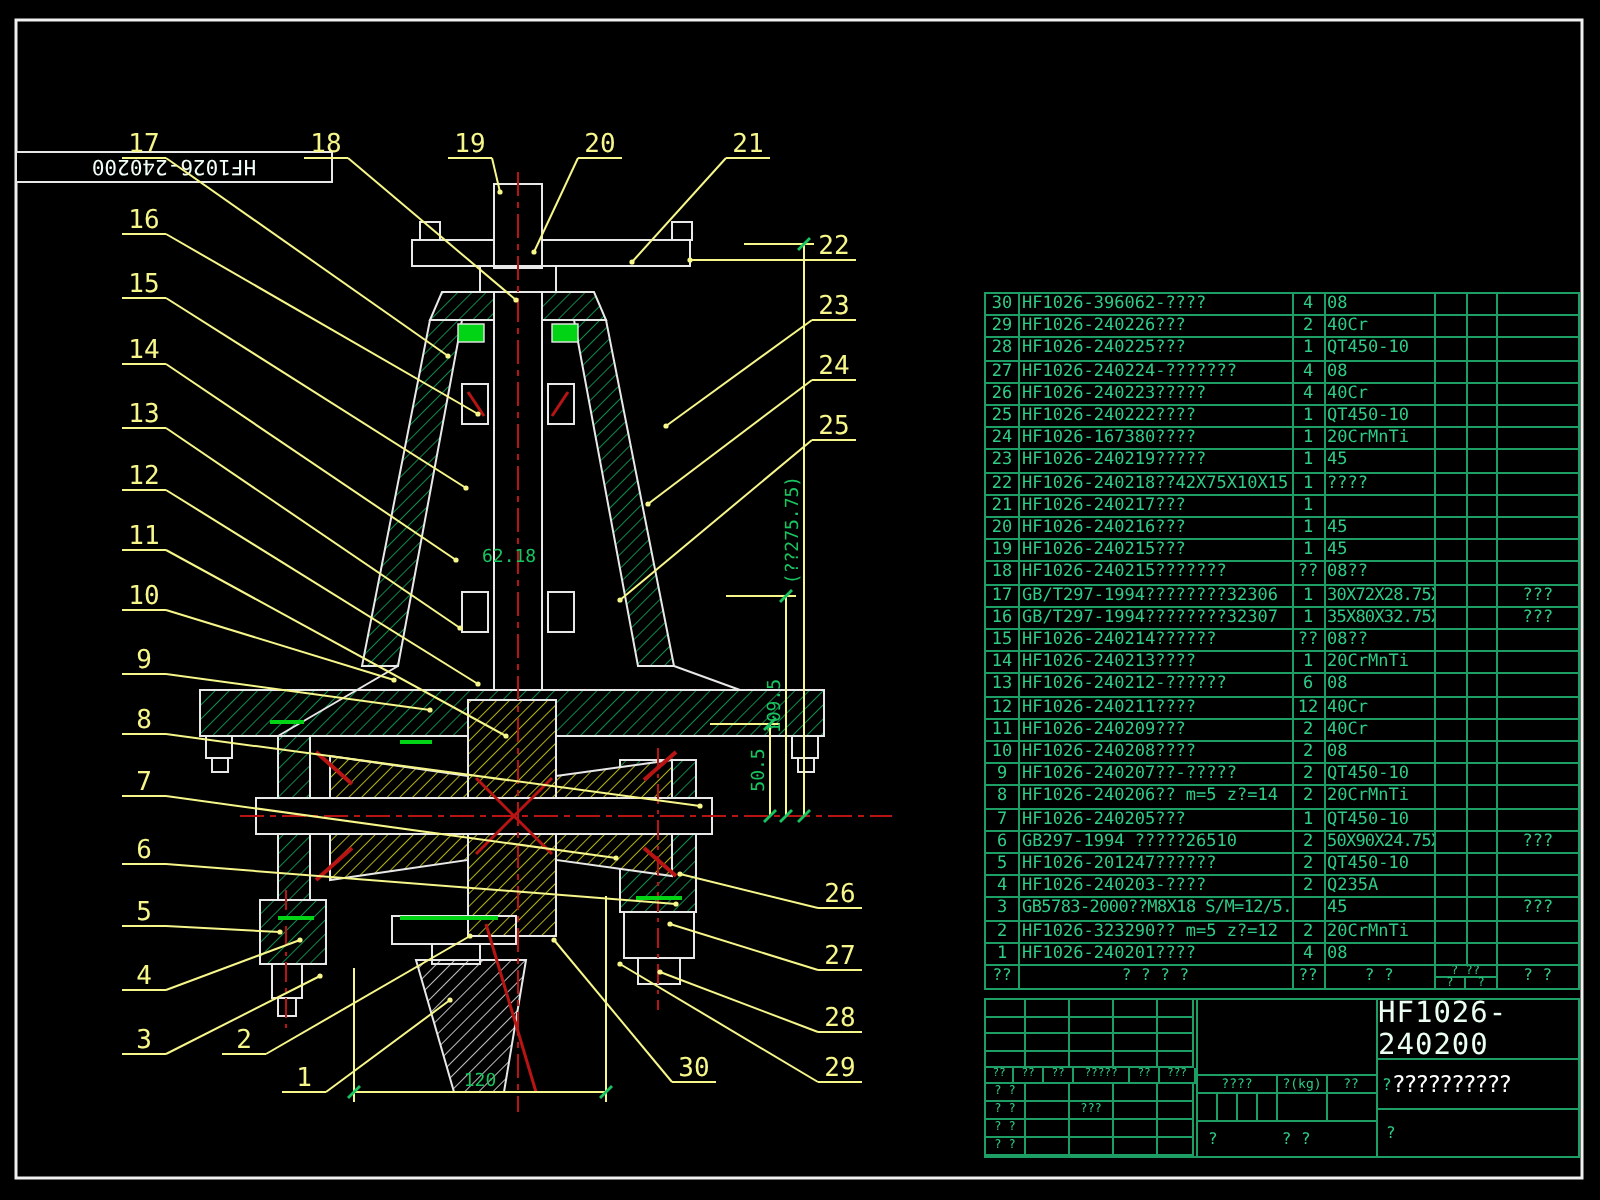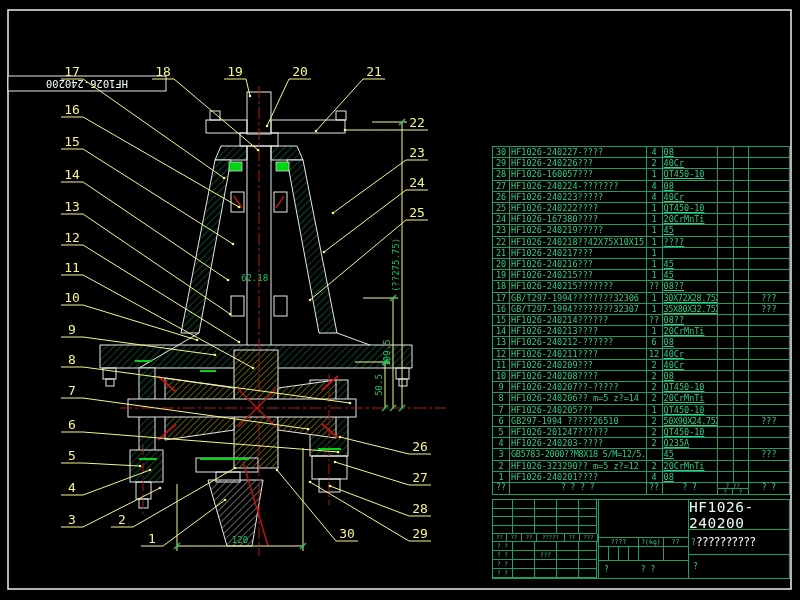--- a/index.html
+++ b/index.html
@@ -8,21 +8,21 @@
   svg{position:absolute;left:0;top:0;}
   :root{
     --g:#1d9e64; --gt:#2ecc86; --y:#f6f68a; --w:#e8e8e8; --r:#b81414; --bg:#00d414;
   }
   
   table.parts{position:absolute;left:492px;top:146px;width:298px;border-collapse:collapse;
     table-layout:fixed;}
   table.parts td{border:1px solid var(--g);color:var(--gt);font-size:8.5px;line-height:10.2px;
     height:10.2px;padding:0 1px;overflow:hidden;white-space:nowrap;}
   td.c-no,td.c-qty,td.c-rem{text-align:center;padding:0;}
-  td.c-mat{padding-left:3px;text-decoration:underline;}
+  td.c-mat{padding-left:3px;}
   td.tiny{font-size:5px;letter-spacing:-0.4px;padding-left:1px;}
   td.dsmall{font-size:7px;letter-spacing:-0.3px;}
   tr.hdr td{height:11px;font-size:8px;text-align:center;padding:0;}
   .wtop{border-bottom:1px solid var(--g);height:5px;line-height:5px;font-size:6px;}
   .wbot{display:flex;height:5px;line-height:5px;font-size:6px;}
   .wbot span{flex:1;}
   .wbot span:first-child{border-right:1px solid var(--g);}
   
   .tblock{position:absolute;left:492px;top:499px;width:298px;height:80px;display:flex;
     color:var(--gt);border:1px solid var(--g);box-sizing:border-box;}
@@ -391,39 +391,39 @@
         <col style="width:136px">
         <col style="width:16px">
       <col style="width:55px">
         <col style="width:16px">
         <col style="width:15px">
         <col style="width:41px">
     </colgroup>
     <tbody>
         <tr>
           <td class="c-no">30</td>
-          <td class="c-code">HF1026-240227-????</td>
+          <td class="c-code">HF1026-396062-????</td>
           <td class="c-qty">4</td>
           <td class="c-mat">08</td>
           <td class="c-w1"></td>
           <td class="c-w2"></td>
           <td class="c-rem"></td>
         </tr>
         <tr>
           <td class="c-no">29</td>
           <td class="c-code">HF1026-240226???</td>
           <td class="c-qty">2</td>
           <td class="c-mat">40Cr</td>
           <td class="c-w1"></td>
           <td class="c-w2"></td>
           <td class="c-rem"></td>
         </tr>
         <tr>
           <td class="c-no">28</td>
-          <td class="c-code">HF1026-160057???</td>
+          <td class="c-code">HF1026-240225???</td>
           <td class="c-qty">1</td>
           <td class="c-mat">QT450-10</td>
           <td class="c-w1"></td>
           <td class="c-w2"></td>
           <td class="c-rem"></td>
         </tr>
         <tr>
           <td class="c-no">27</td>
           <td class="c-code">HF1026-240224-???????</td>
           <td class="c-qty">4</td>

